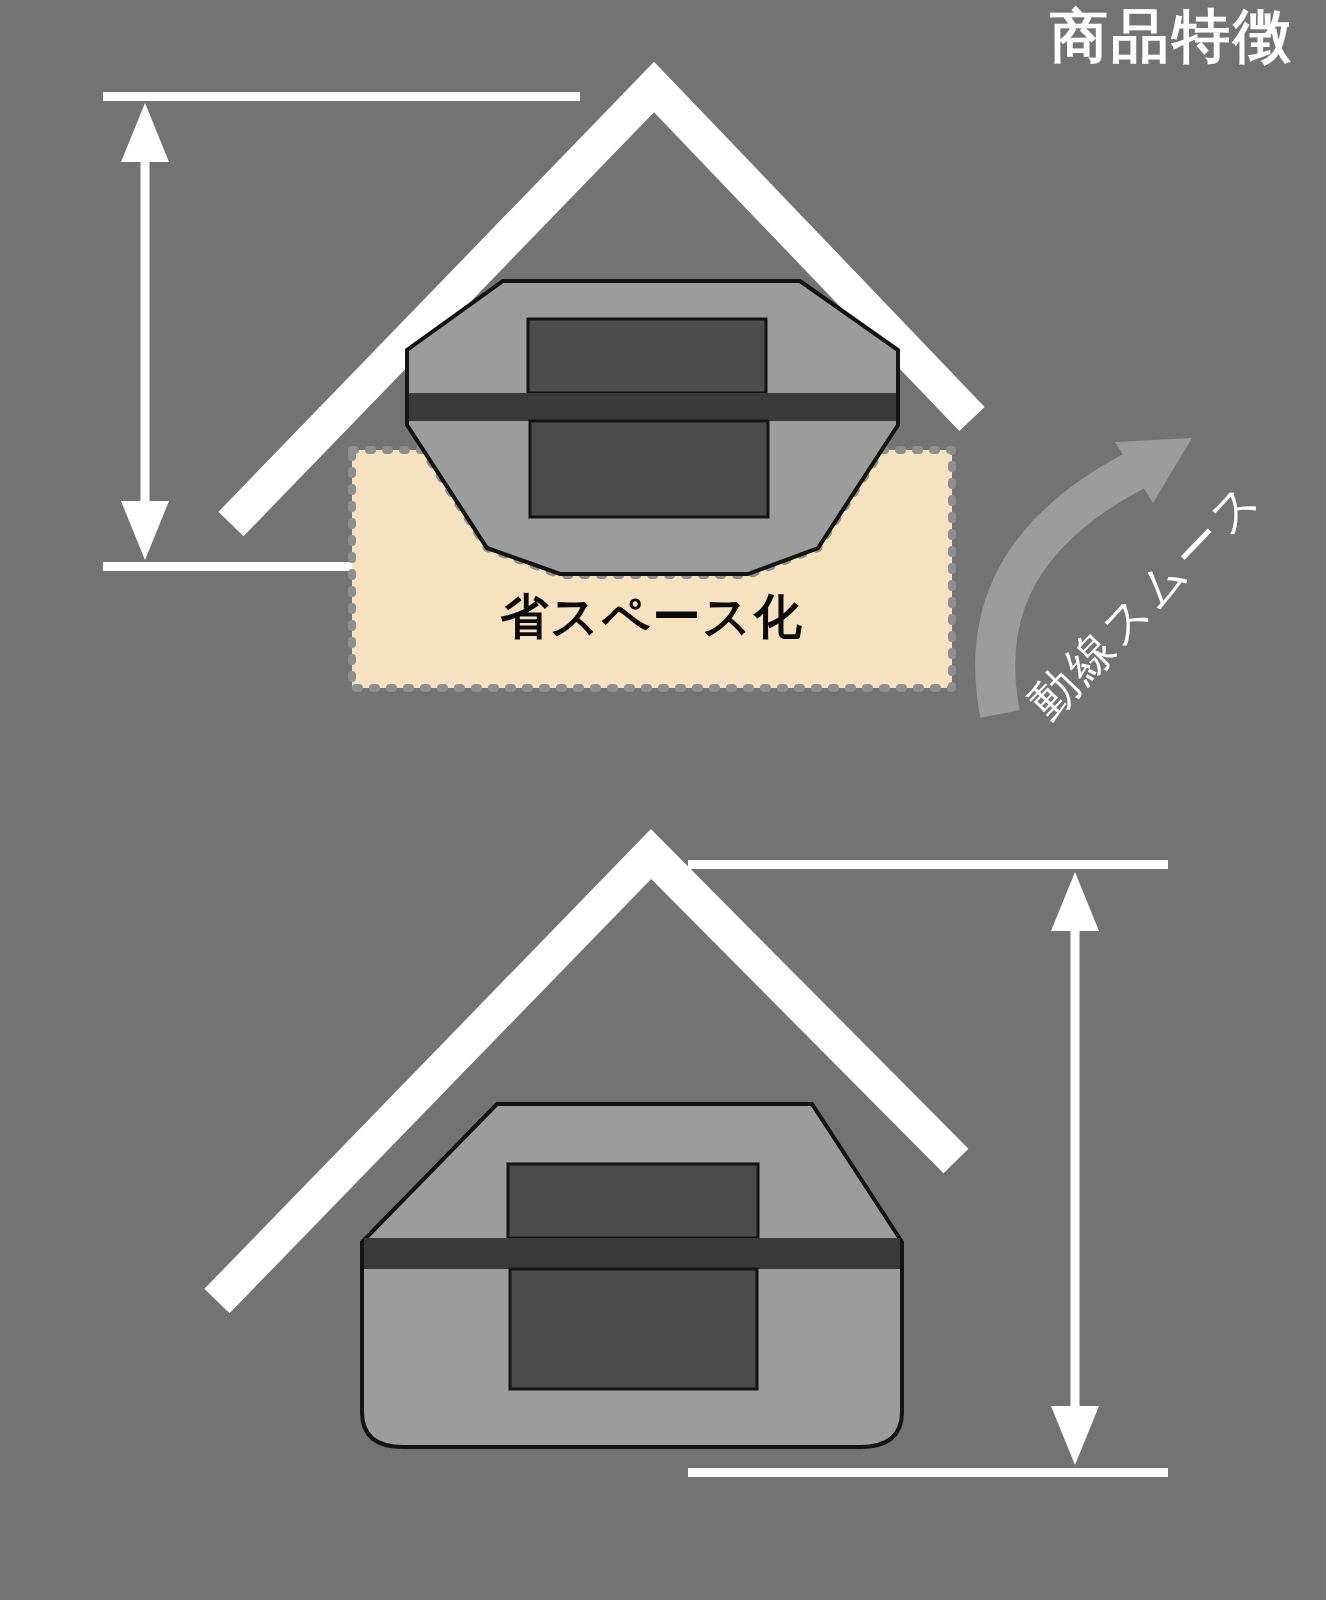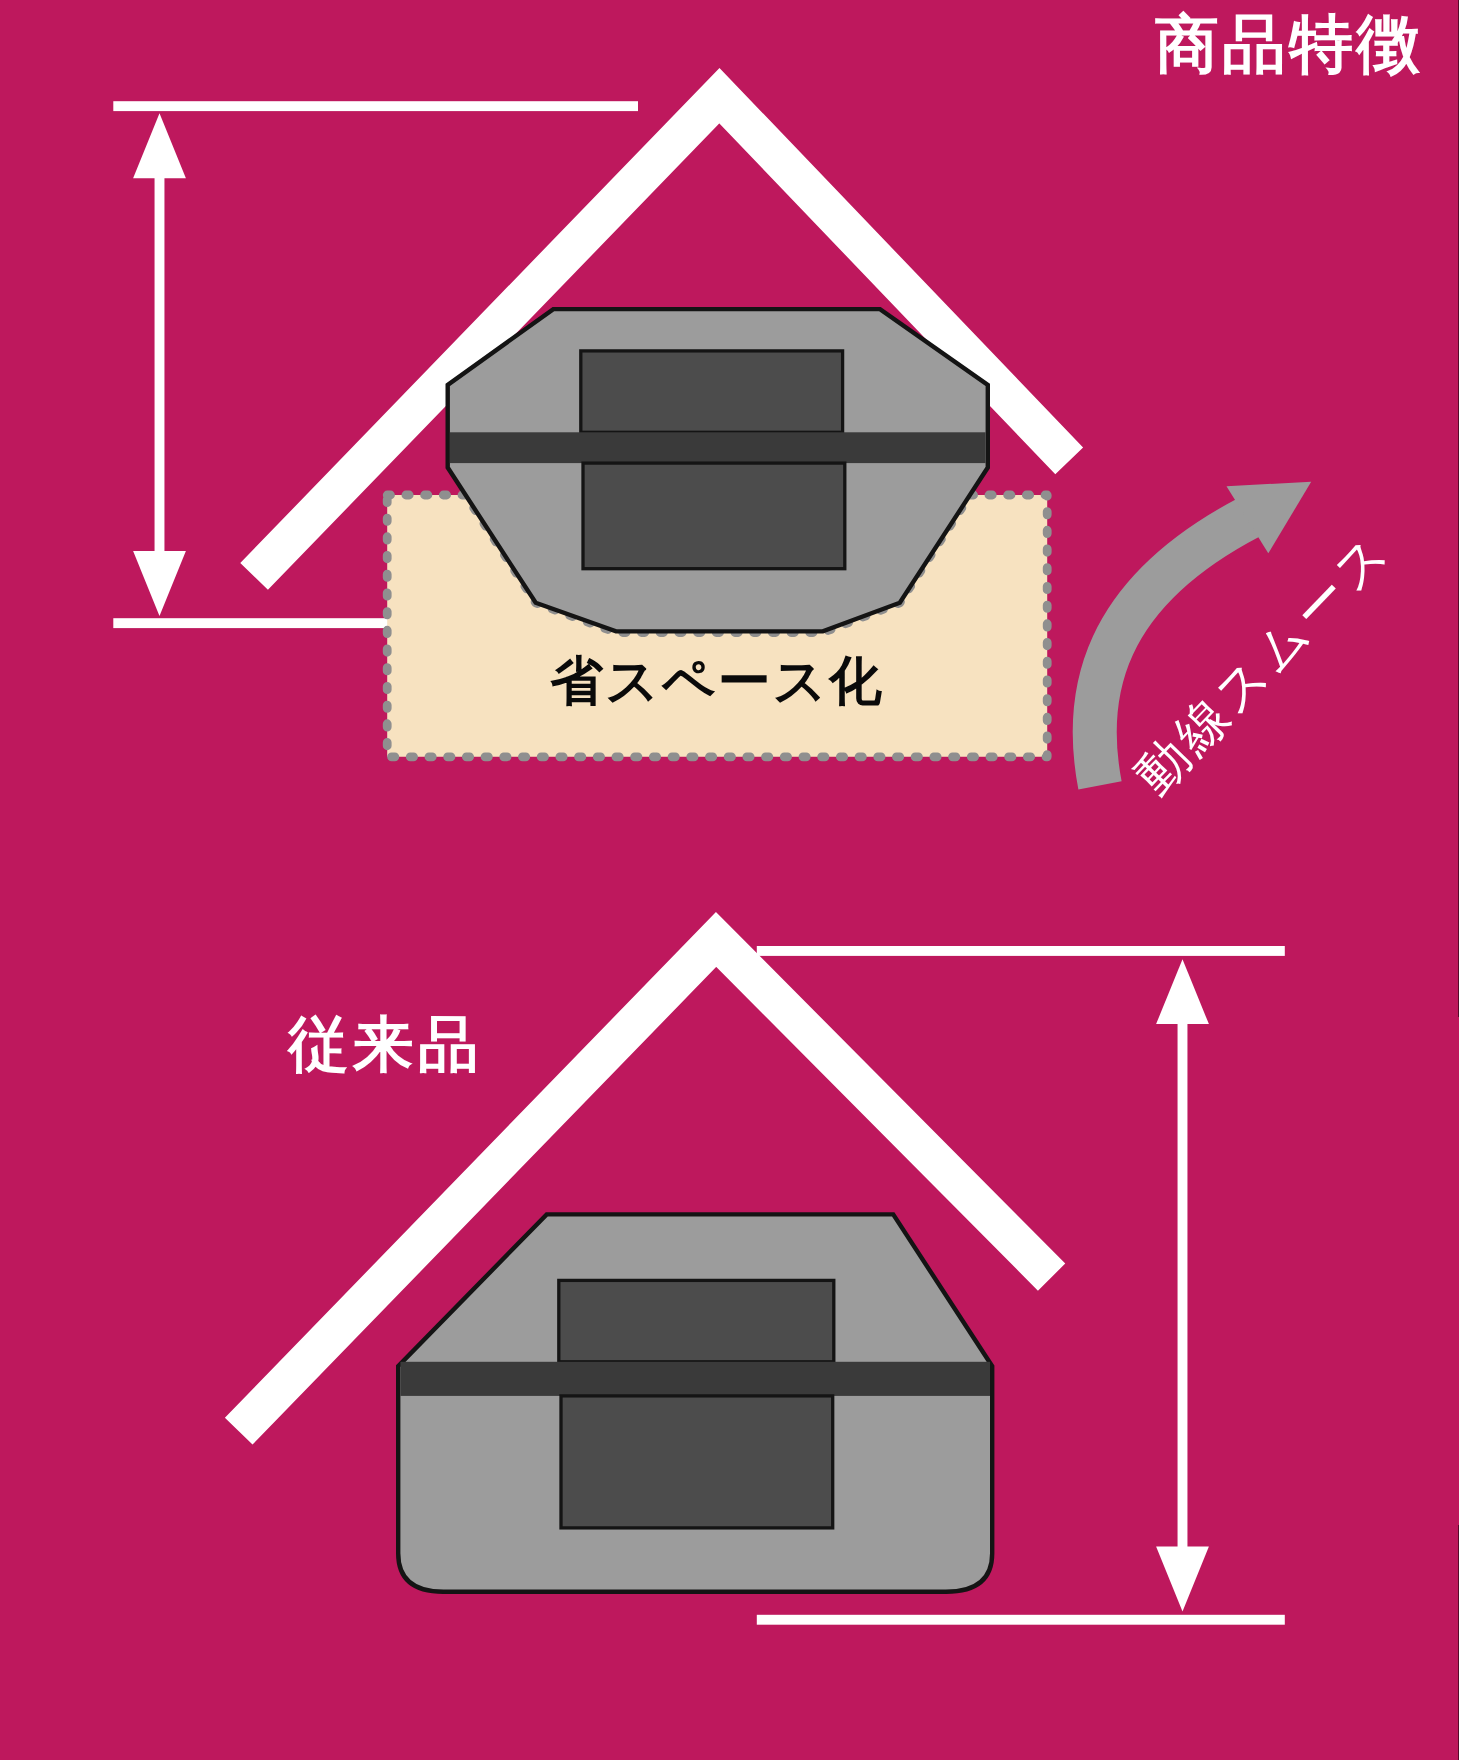--- a/index.html
+++ b/index.html
@@ -5,22 +5,23 @@
   html, body {
     margin: 0;
     padding: 0;
     background: #000;
     font-family: "Liberation Sans", sans-serif;
   }
   .stage {
     position: relative;
     width: 1326px;
     height: 1600px;
-    background: #be185d;
+    background: #737373;
     overflow: hidden;
+    font-family: Liberation Mono, monospace;
   }
   .stage svg {
     position: absolute;
     left: 0;
     top: 0;
   }
   .txt {
     position: absolute;
     color: #ffffff;
     white-space: nowrap;
@@ -107,15 +108,14 @@
       <polygon points="1075,1465 1051,1406 1099,1406" fill="#ffffff"></polygon>
     </g>
   </svg>
 
   <div class="txt title">商品特徴</div>
 
   <div class="txt space-label">省スペース化</div>
 
   <div class="txt flow-label">動線スムース</div>
 
-  <div class="txt conventional-label">従来品</div>
 
 </div>
 
 </body></html>

